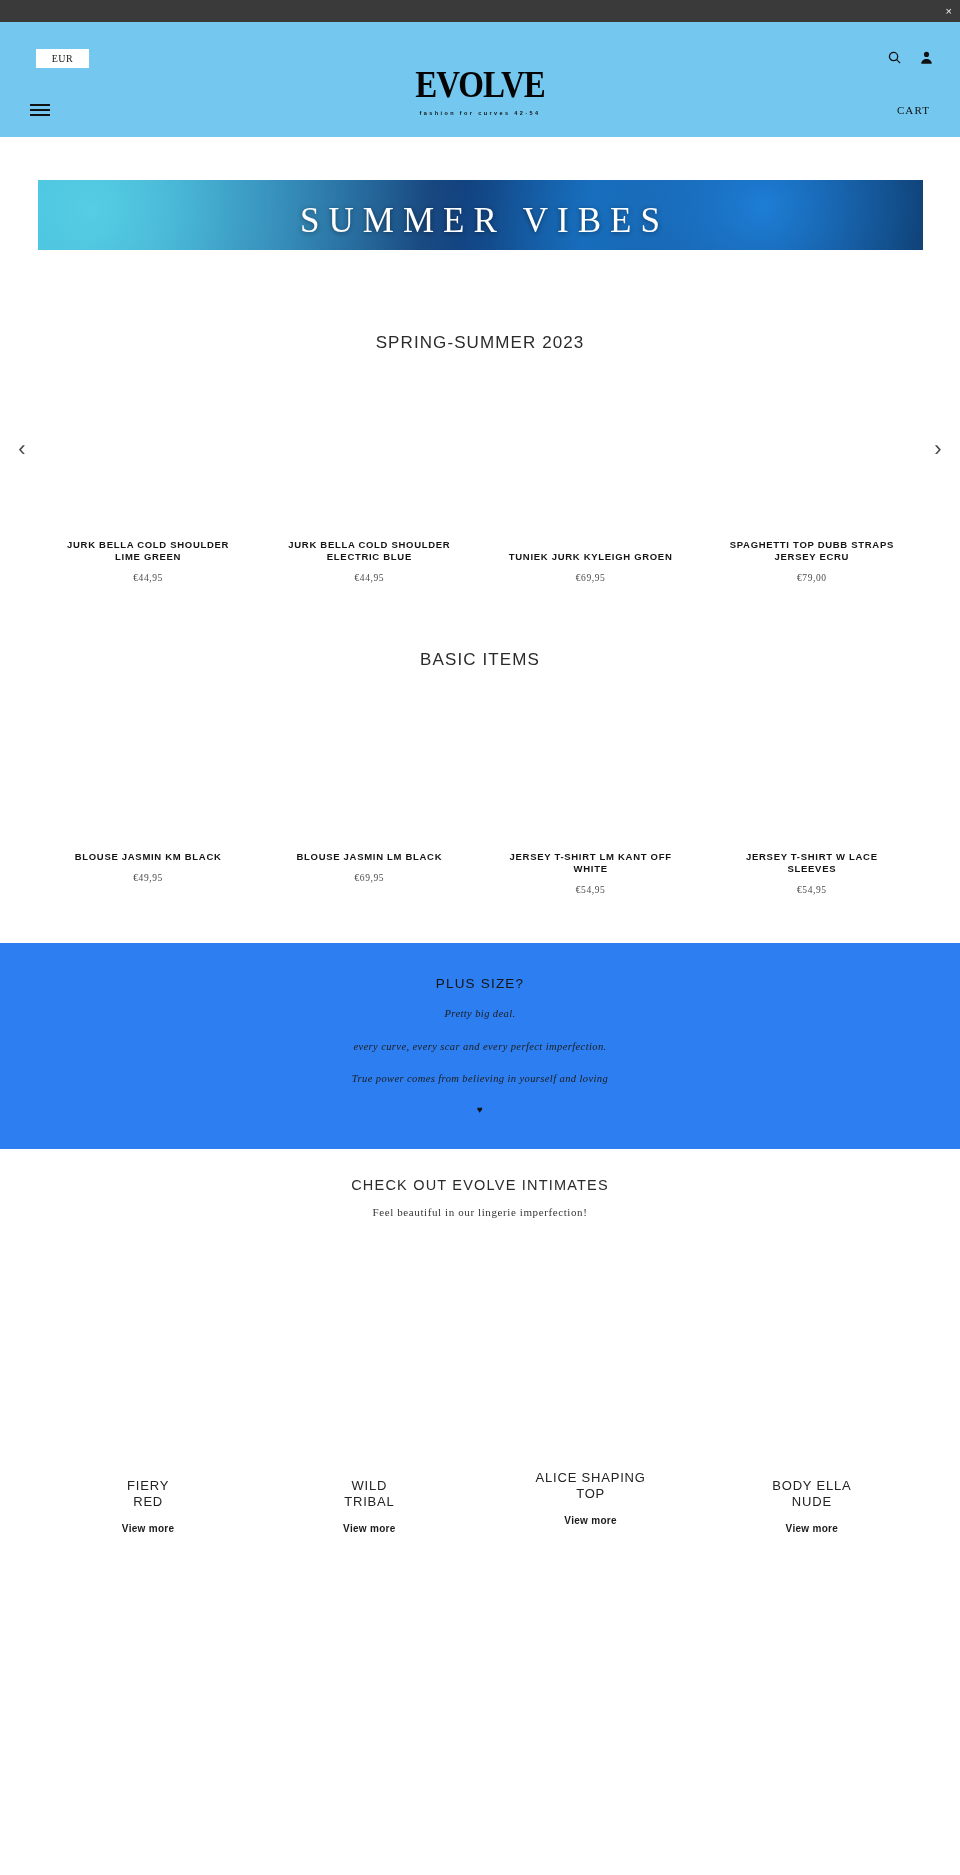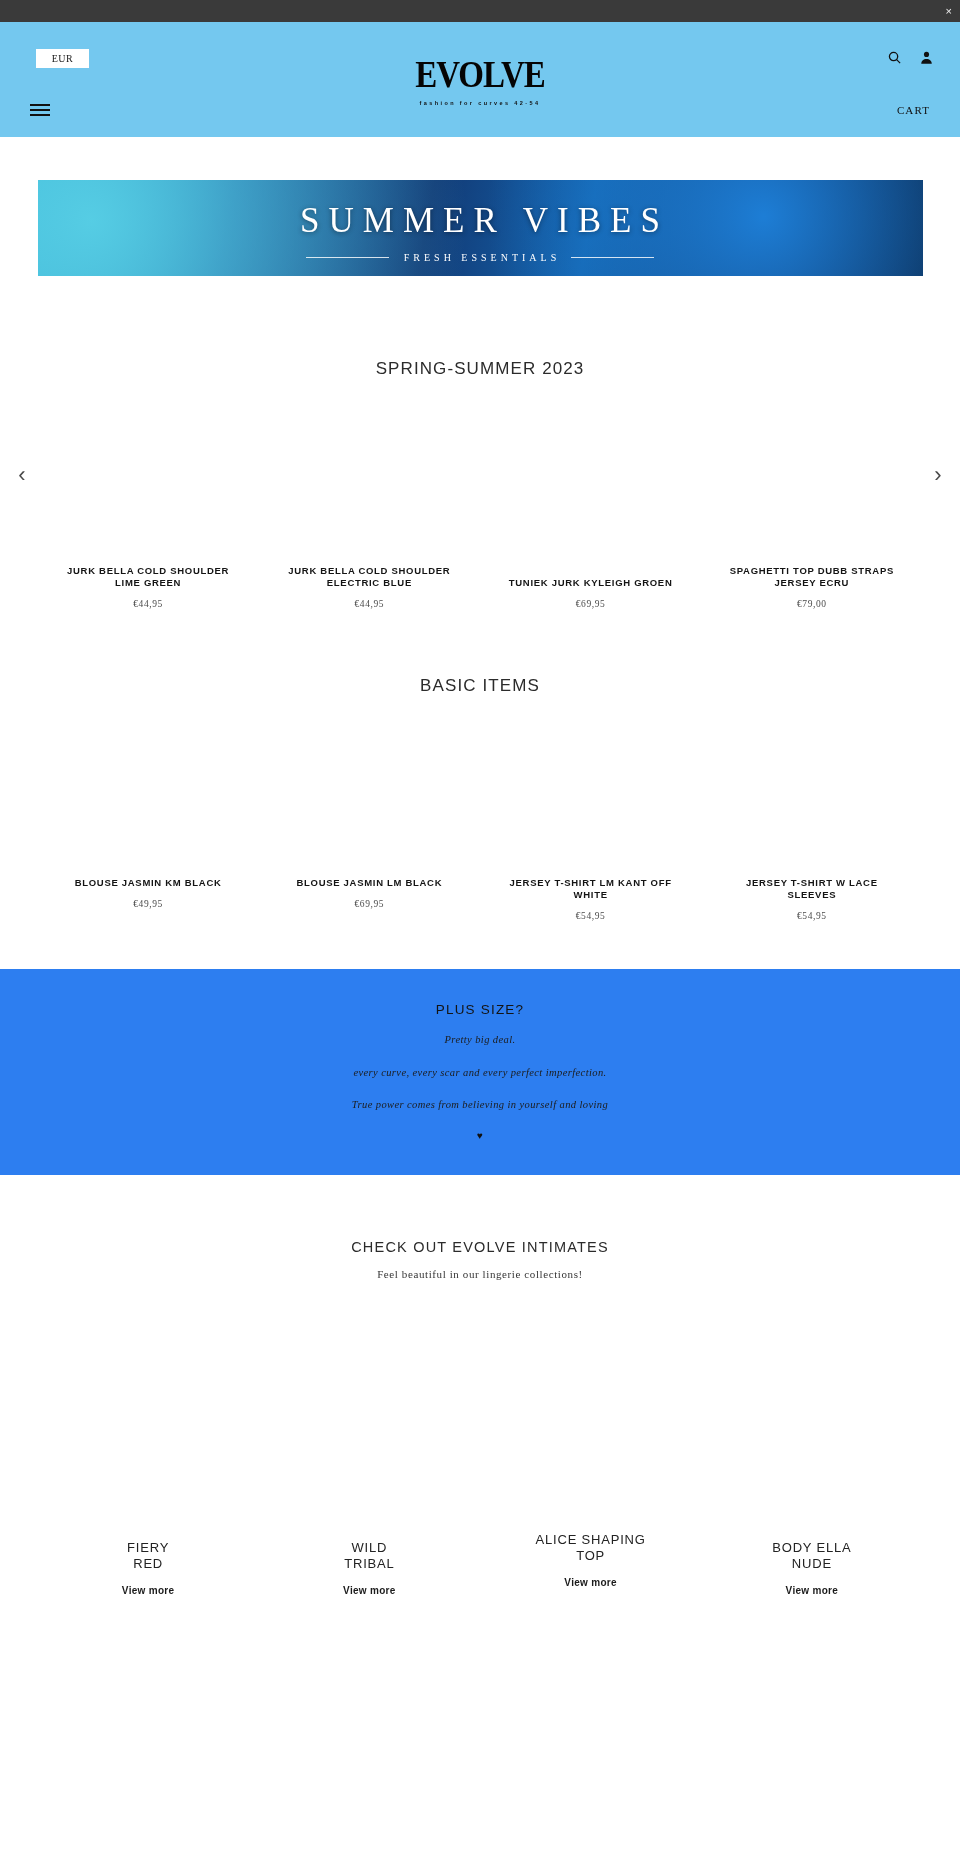--- a/index.html
+++ b/index.html
@@ -60,21 +60,21 @@
     top: 28px;
     display: flex;
     align-items: center;
     gap: 17px;
   }
   .hicon { width: 15px; height: 15px; display:block; cursor: pointer; }
 
   .logo-wrap {
     position: absolute;
     left: 0; right: 0;
-    top: 36px;
+    top: 46px;
     display: flex;
     flex-direction: column;
     align-items: center;
   }
   .logo-text {
     font-family: "Liberation Serif", serif;
     font-weight: 700;
     font-size: 33px;
     letter-spacing: -1px;
     color: #050505;
@@ -114,21 +114,21 @@
   
   .hero-section {
     width: 960px;
     padding-top: 43px;
     background: #fff;
   }
   .hero {
     position: relative;
     margin: 0 auto;
     width: 885px;
-    height: 96px;
+    height: 70px;
     overflow: hidden;
     background:
       radial-gradient(circle at 82% 38%, rgba(30,130,220,0.95) 0%, rgba(13,58,120,0) 38%),
       radial-gradient(circle at 6% 42%, rgba(88,208,230,0.95) 0%, rgba(20,90,150,0) 45%),
       linear-gradient(100deg, #2fa8cf 0%, #1c5f9e 22%, #123a75 44%, #1464ad 62%, #0d2a58 82%, #061a38 100%);
     cursor: pointer;
   }
   .hero-title {
     position: absolute;
     left: 0; right: 0;
@@ -238,21 +238,21 @@
     font-size: 10px;
     color: #111;
     line-height: 1;
   }
 
   
   .intimates {
     width: 960px;
     background: #fff;
     text-align: center;
-    padding-top: 64px;
+    padding-top: 28px;
   }
   .intimates-title {
     font-family: "Liberation Sans", sans-serif;
     font-size: 14.5px;
     letter-spacing: 1.2px;
     color: #2b2b2b;
   }
   .intimates-sub {
     margin-top: 13px;
     font-family: "Liberation Serif", serif;
@@ -396,21 +396,21 @@
 <div class="plus-band" style="margin-top:48px;">
   <div class="plus-title">PLUS SIZE?</div>
   <div class="plus-line">Pretty big deal.</div>
   <div class="plus-line body">every curve, every scar and every perfect imperfection.</div>
   <div class="plus-line body">True power comes from believing in yourself and loving</div>
   <div class="plus-heart">♥</div>
 </div>
 
 <div class="intimates">
   <div class="intimates-title">CHECK OUT EVOLVE INTIMATES</div>
-  <div class="intimates-sub">Feel beautiful in our lingerie collections!</div>
+  <div class="intimates-sub">Feel beautiful in our lingerie imperfection!</div>
 
   <div class="cat-grid" style="margin-top:30px;">
     <div class="cat-card">
       <div class="cat-img" style="height:230px;"></div>
       <div class="cat-name">FIERY</div>
       <div class="cat-name">RED</div>
       <div class="cat-more">View more</div>
     </div>
     <div class="cat-card">
       <div class="cat-img" style="height:230px;"></div>

